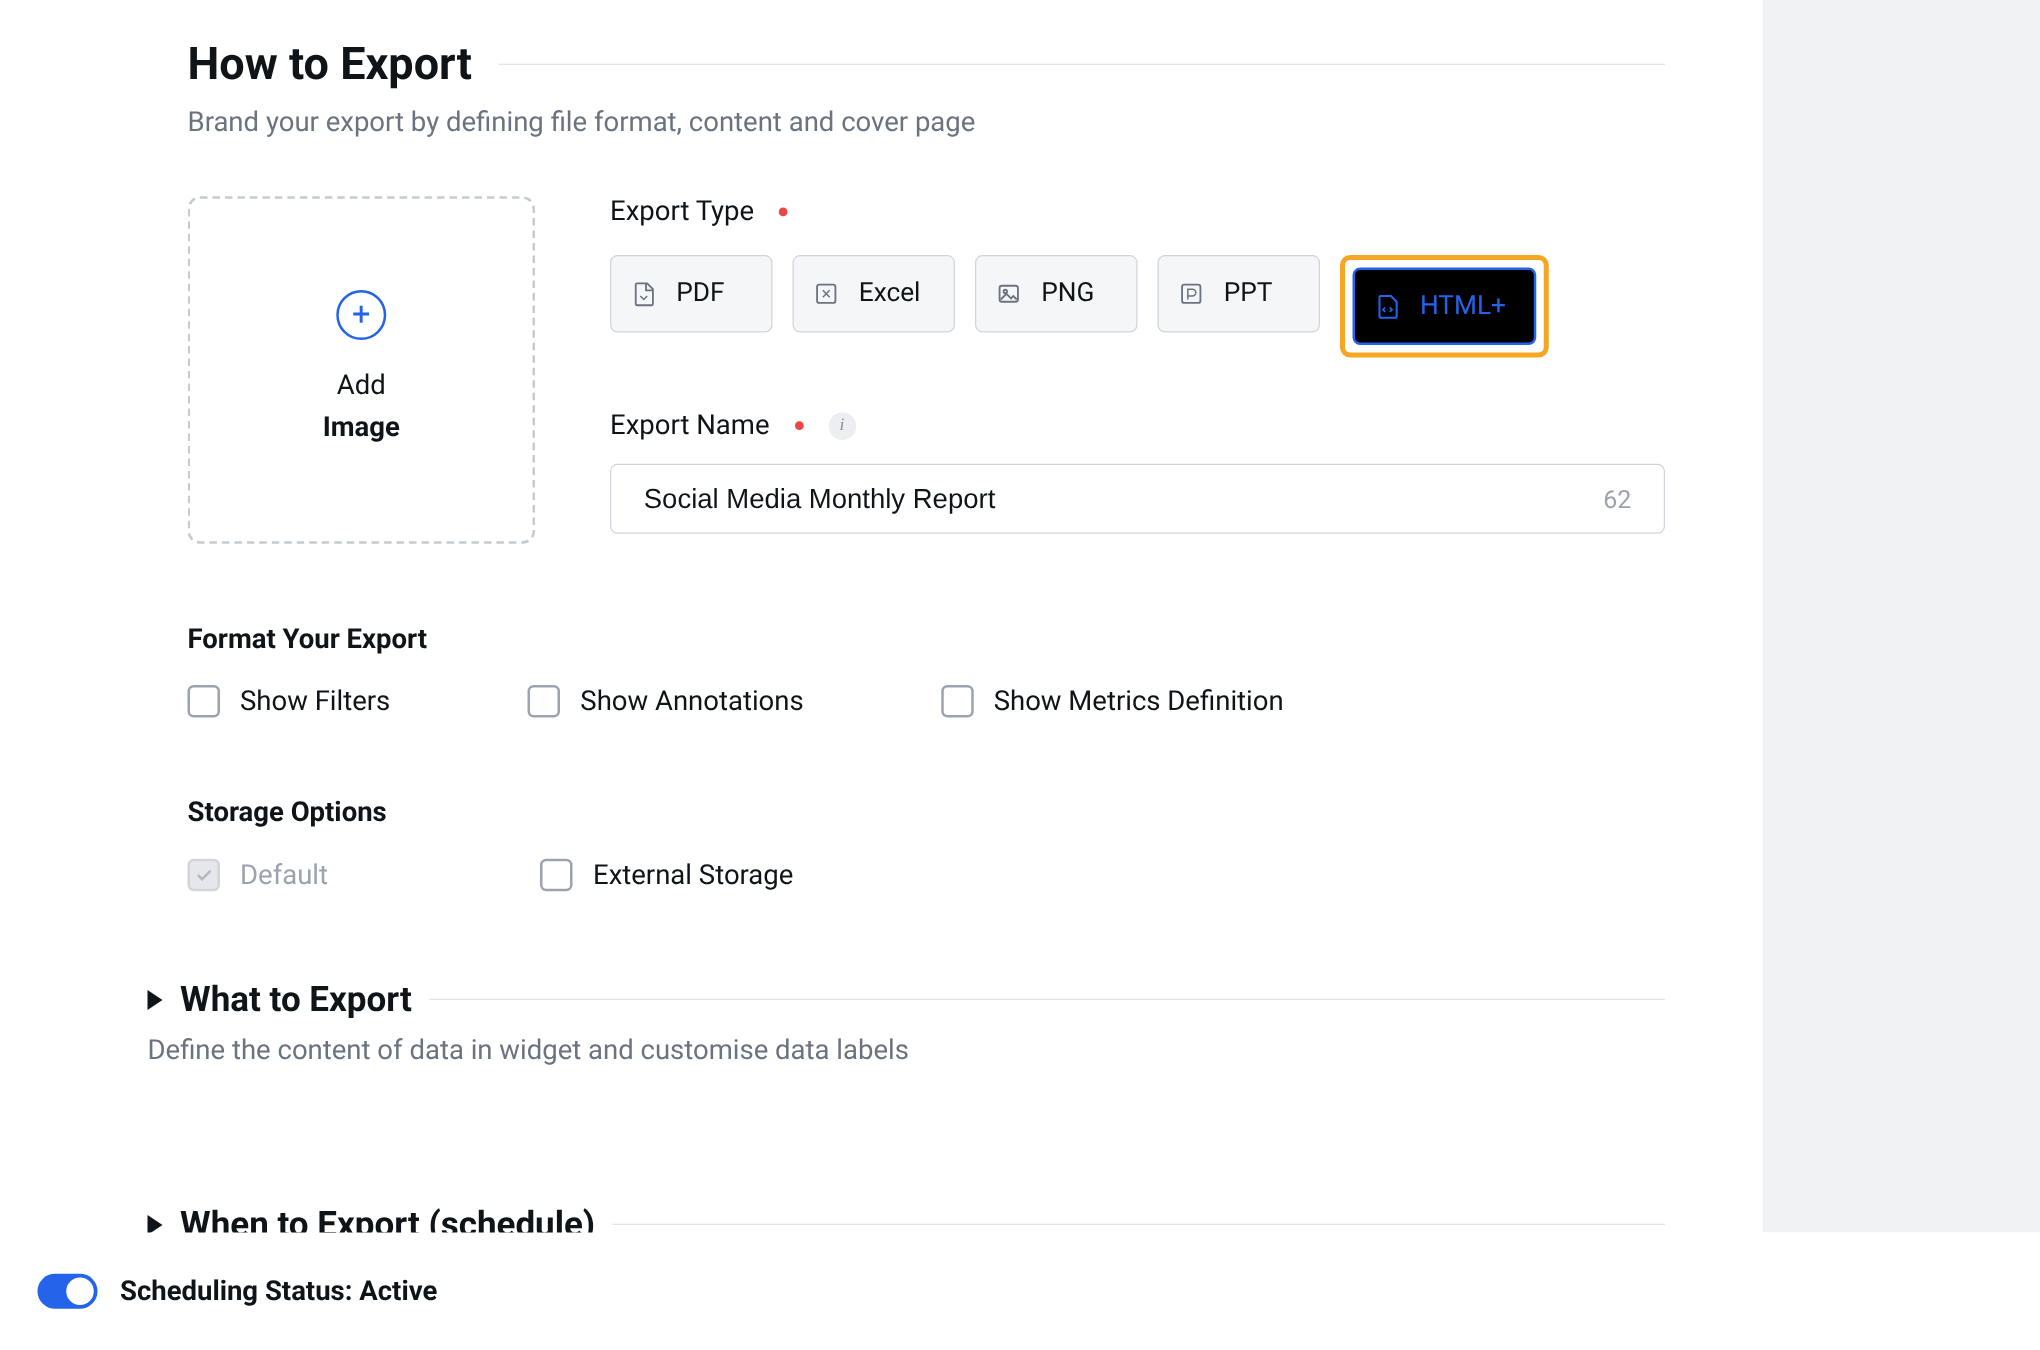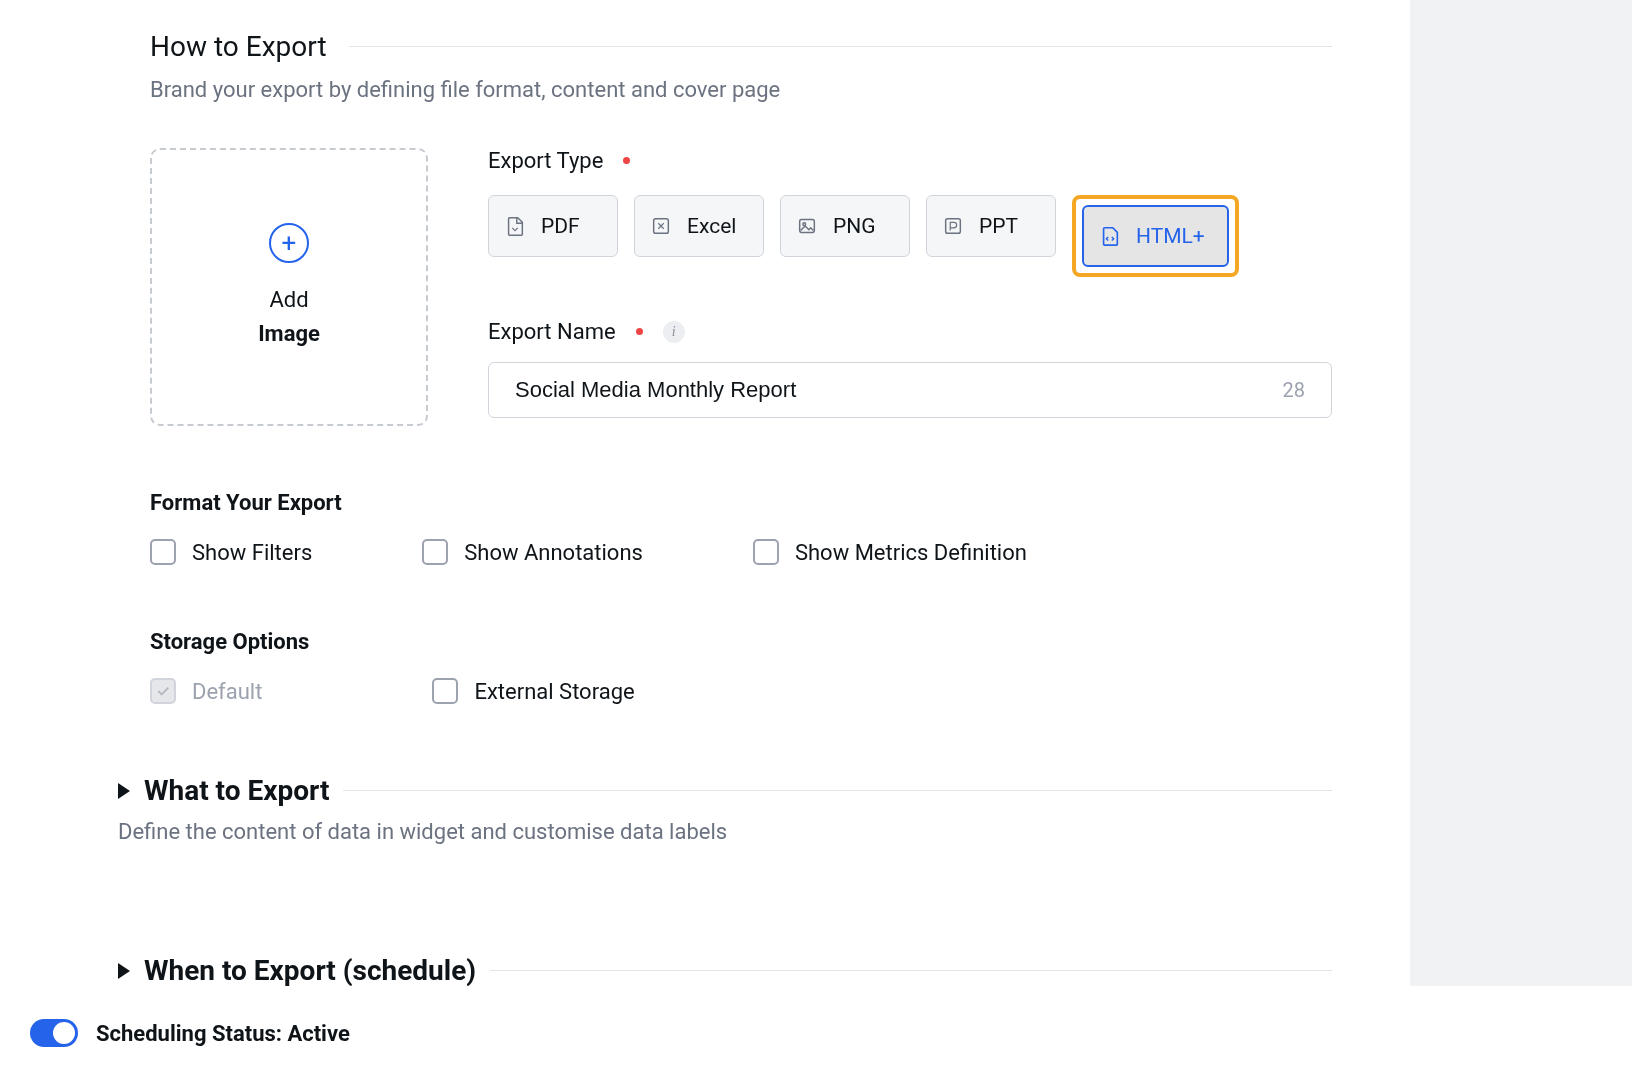--- a/index.html
+++ b/index.html
@@ -18,22 +18,22 @@
       padding-left: 150px;
       padding-right: 300px;
     }
     
     .section-row {
       display: flex;
       align-items: center;
       gap: 22px;
     }
     .section-row h2 {
-      font-size: 28px;
-      font-weight: 400;
+      font-size: 36px;
+      font-weight: 700;
       color: #0f1419;
       white-space: nowrap;
     }
     .section-row .rule {
       flex: 1;
       height: 1px;
       background: #e2e4e8;
     }
     .subtitle {
       margin-top: 14px;
@@ -123,21 +123,21 @@
       font-size: 21px;
       color: #0f1419;
       cursor: pointer;
     }
     .type-btn .ico {
       width: 24px; height: 24px;
       display:flex; align-items:center; justify-content:center;
       color:#6b7280;
     }
     .type-btn.selected {
-      background: #e5e5e5;
+      background: #000000;
       border: 2px solid #2563eb;
       color: #2563eb;
     }
     .type-btn.selected .ico { color:#2563eb; }
     .highlight-wrap {
       padding: 6px;
       border: 4px solid #f5a623;
       border-radius: 8px;
     }
     .name-field {
@@ -351,21 +351,21 @@
         </div>
 
         <div class="name-field">
           <div class="field-label">
             <span>Export Name</span>
             <span class="req-dot"></span>
             <span class="info-badge">i</span>
           </div>
           <div class="name-input-wrap">
             <input class="name-input" type="text" value="Social Media Monthly Report" style="">
-            <span class="char-count">28</span>
+            <span class="char-count">62</span>
           </div>
         </div>
       </div>
     </div>
 
     <div class="sub-section">
       <div class="sub-title">Format Your Export</div>
       <div class="check-row">
         <label class="chk">
           <span class="box"></span>

